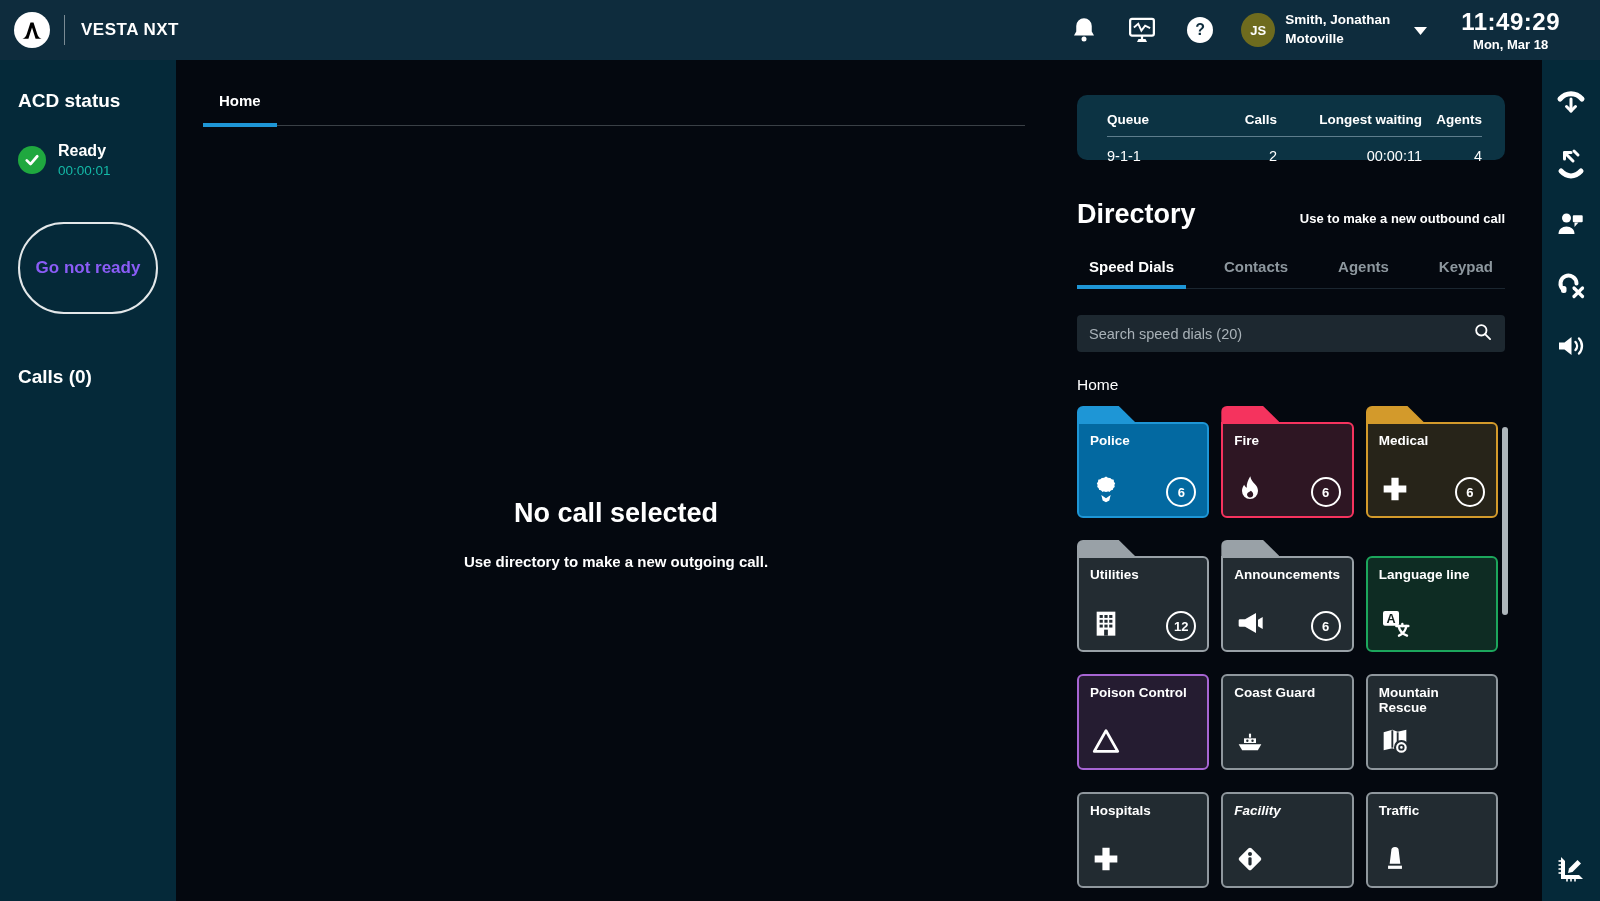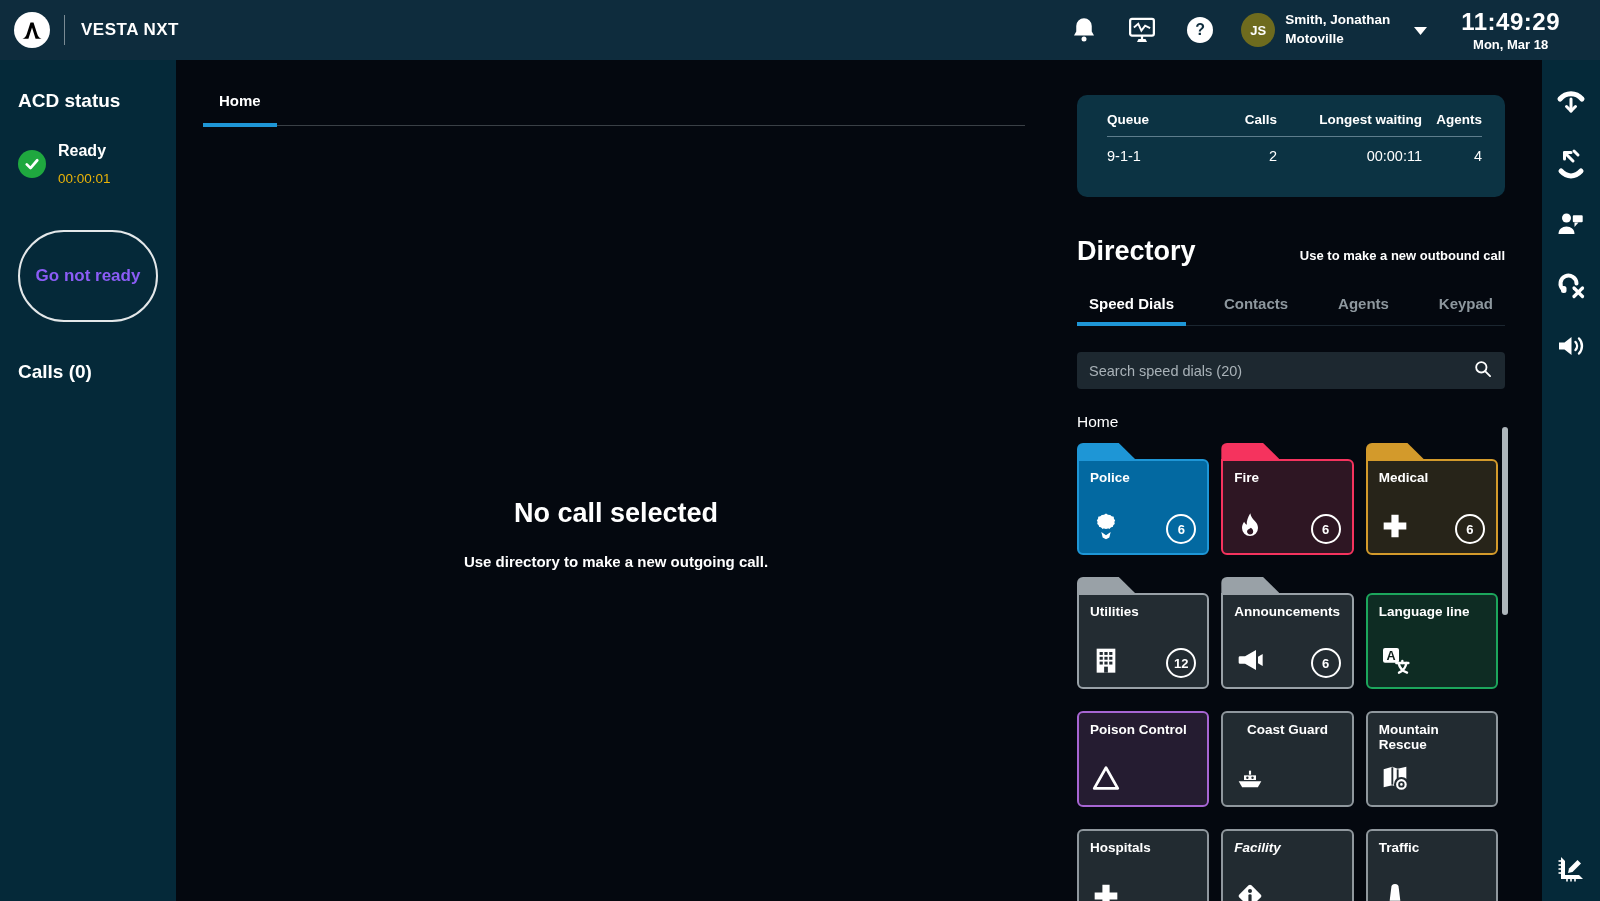--- a/index.html
+++ b/index.html
@@ -33,36 +33,36 @@
   .clock-time { font-size:24px; font-weight:bold; letter-spacing:.5px; }
   .clock-date { font-size:13px; font-weight:bold; margin-top:1px; }
   
   .content { flex:1; display:flex; min-height:0; }
   .sidebar { width:176px; flex:0 0 176px; background:#052939; padding:20px 18px; }
   .acd-title { font-size:19px; font-weight:bold; margin:10px 0 30px; }
   .status-row { display:flex; align-items:center; gap:12px; }
   .check-circle { width:28px; height:28px; border-radius:50%; background:#1fa83f;
     display:flex; align-items:center; justify-content:center; flex:0 0 28px; }
   .status-state { font-size:16px; font-weight:bold; }
-  .status-timer { font-size:13.5px; color:#eab308; margin-top:11px; }
+  .status-timer { font-size:13.5px; color:#14b8a6; margin-top:3px; }
   .gnr-btn { display:block; margin:44px auto 0; width:140px; height:92px;
     background:transparent; border:2px solid #e3e7e9; border-radius:46px;
     color:#8b5cf6; font-family:inherit; font-size:17px; font-weight:bold; line-height:1.3; cursor:pointer; }
-  .calls-title { font-size:19px; font-weight:bold; margin-top:39px; }
+  .calls-title { font-size:19px; font-weight:bold; margin-top:52px; }
   
   .main { flex:1; position:relative; background:#04080f; min-width:0; }
   .main-tabline { margin:0 0 0 27px; width:822px; border-bottom:1px solid #3a4046; padding-top:32px; }
   .main-tab { display:inline-block; padding:0 16px 14px; font-size:15px; font-weight:bold;
     border-bottom:4px solid #1e96d6; margin-bottom:-2px; cursor:pointer; }
   .empty { position:absolute; top:438px; left:0; width:880px; text-align:center; }
   .empty-title { font-size:27px; font-weight:bold; }
   .empty-sub { font-size:15px; font-weight:bold; margin-top:24px; }
   
   .rpanel { width:465px; flex:0 0 465px; position:relative; padding:35px 37px 0 0; }
-  .queue-card { background:#0c3343; border-radius:10px; height:102px; padding:17px 23px 0 30px; }
+  .queue-card { background:#0c3343; border-radius:10px; height:65px; padding:17px 23px 0 30px; }
   .queue-grid { display:grid; grid-template-columns:110px 60px 145px 60px; }
   .q-h { font-size:13.5px; font-weight:bold; }
   .q-c { font-size:14.5px; padding-top:11px; }
   .q-right { text-align:right; }
   .queue-divider { border-bottom:1px solid #5e7d8c; margin-top:9px; }
   .dir-head { display:flex; align-items:baseline; justify-content:space-between; margin-top:27px; }
   .dir-title { font-size:27px; font-weight:bold; }
   .dir-sub { font-size:13px; font-weight:bold;margin-top:24px; }
   .dir-tabs { display:flex; justify-content:space-between; margin-top:28px; border-bottom:1px solid #1b2630; }
   .dir-tab { font-size:15px; font-weight:bold; color:#8d979e; padding:0 12px 10px;
@@ -297,21 +297,21 @@
         </div>
         <div class="tile">
           <div class="tile-body" style="border-color: rgb(167, 101, 211); background: rgb(37, 28, 49);">
             <div class="tile-label">Poison Control</div>
             <span class="tile-icon"><svg viewBox="0 0 24 24" fill="none" stroke="#fff" stroke-width="2.1" stroke-linejoin="round">
                 <polygon points="12,4.2 20.8,19.8 3.2,19.8"></polygon>
               </svg></span>
           </div>
         </div>
         <div class="tile">
-          <div class="tile-body" style="border-color: rgb(143, 151, 157); background: rgb(34, 43, 49); text-align: center;">
+          <div class="tile-body" style="border-color: rgb(143, 151, 157); background: rgb(34, 43, 49);">
             <div class="tile-label">Coast Guard</div>
             <span class="tile-icon"><svg viewBox="0 0 24 24" fill="#fff">
                 <path d="M3.5 14.5h17l-2.6 4.5H6.1Z"></path>
                 <path d="M7.5 10h9v3.5h-9Z"></path>
                 <g fill="#222b31">
                   <circle cx="10" cy="11.8" r=".9"></circle>
                   <circle cx="13.9" cy="11.8" r=".9"></circle>
                 </g>
                 <rect x="11.2" y="6.5" width="1.6" height="3"></rect>
               </svg></span>

